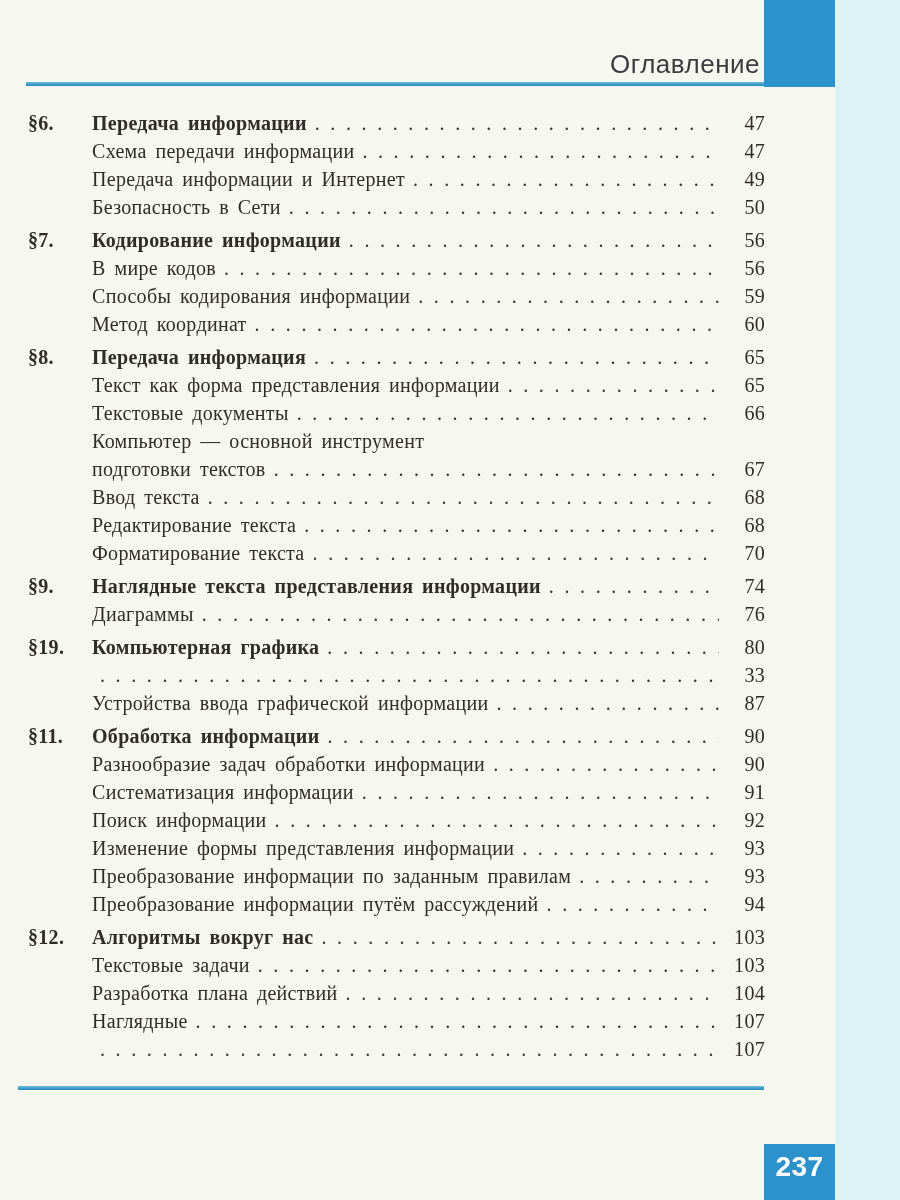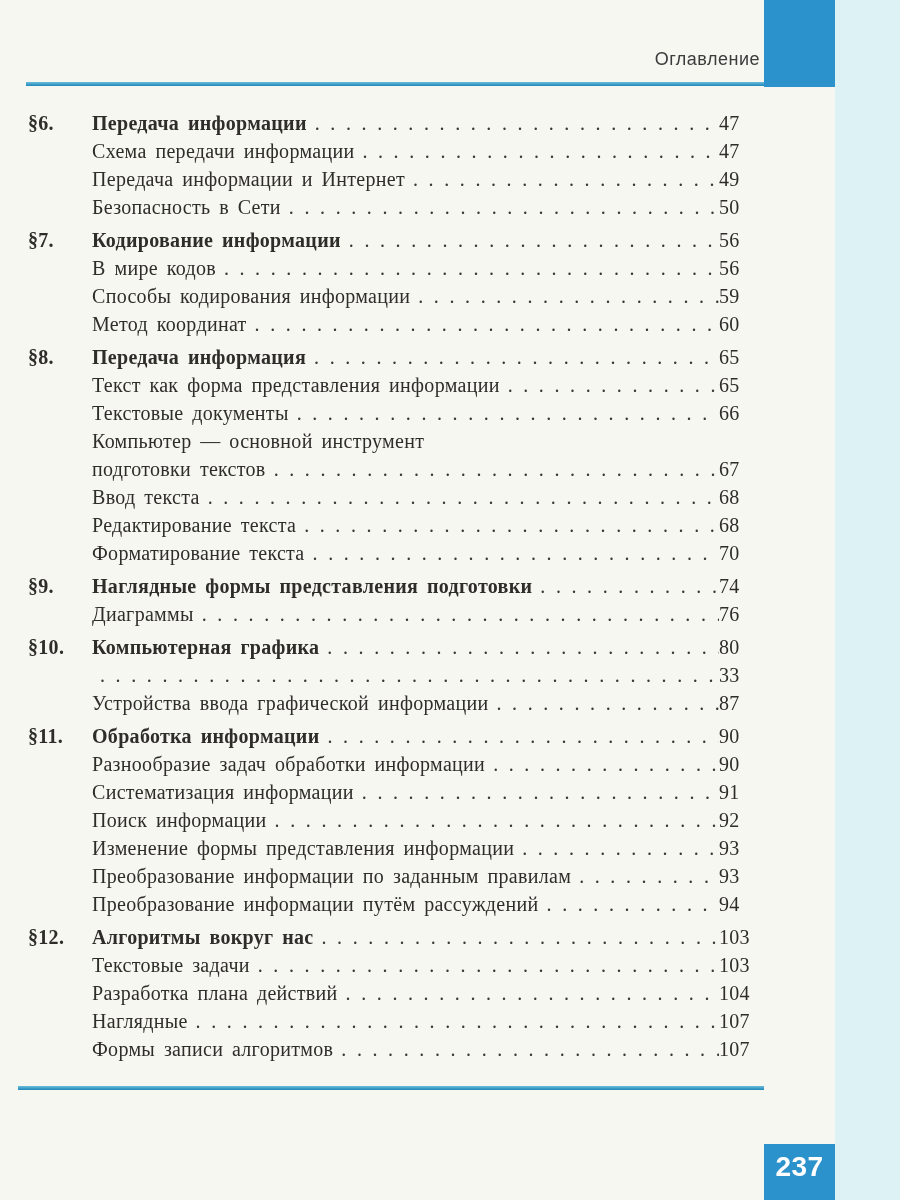--- a/index.html
+++ b/index.html
@@ -25,21 +25,21 @@
   .edge-strip {
     position: absolute; top: 0; right: 0;
     width: 65px; height: 1200px;
     background: var(--page-edge-tint);
   }
 
   
   .page-title {
     position: absolute; top: 49px; right: 140px;
     font-family: "Liberation Sans", "DejaVu Sans", sans-serif;
-    font-size: 18px; font-weight: 400; letter-spacing: .5px;
+    font-size: 26px; font-weight: 400; letter-spacing: .5px;
     color: #3c3c3c;
   }
   .top-rule {
     position: absolute; left: 26px; top: 82px;
     width: 738px; height: 4px;
     background: linear-gradient(to bottom, #6cbcdb, #1f86ba);
   }
   .top-corner-tab {
     position: absolute; left: 764px; top: 0;
     width: 71px; height: 87px;
@@ -94,21 +94,21 @@
     text-align: right;
     font-weight: 400;
     word-spacing: 5px;
     padding: 0 6px 0 8px;
     color: #3a3936;
   }
   .dots::after {
     content: ". . . . . . . . . . . . . . . . . . . . . . . . . . . . . . . . . . . . . . . . . . . . . . . . . . . . . . . . . . . . . . . . . . . .";
   }
   .toc-row.noleader .dots::after { content: ""; }
-  .page { flex: 0 0 46px; }
+  .page { flex: 0 0 46px; text-align: right; }
 </style>
 </head>
 <body>
 
 <div class="edge-strip"></div>
 
 <div class="page-title">Оглавление</div>
 <div class="top-rule"></div>
 <div class="top-corner-tab"></div>
 
@@ -204,32 +204,32 @@
     <span class="page">68</span>
   </div>
     <div class="toc-row sub">
     <span class="num"></span>
     <span class="title">Форматирование текста</span>
     <span class="dots"></span>
     <span class="page">70</span>
   </div>
     <div class="toc-row section">
     <span class="num">§9.</span>
-    <span class="title">Наглядные формы представления подготовки</span>
+    <span class="title">Наглядные текста представления информации</span>
     <span class="dots"></span>
     <span class="page">74</span>
   </div>
     <div class="toc-row sub">
     <span class="num"></span>
     <span class="title">Диаграммы</span>
     <span class="dots"></span>
     <span class="page">76</span>
   </div>
     <div class="toc-row section">
-    <span class="num">§10.</span>
+    <span class="num">§19.</span>
     <span class="title">Компьютерная графика</span>
     <span class="dots"></span>
     <span class="page">80</span>
   </div>
     <div class="toc-row sub">
     <span class="num"></span>
     <span class="dots"></span>
     <span class="page">33</span>
   </div>
     <div class="toc-row sub">
@@ -299,21 +299,20 @@
     <span class="page">104</span>
   </div>
     <div class="toc-row sub">
     <span class="num"></span>
     <span class="title">Наглядные</span>
     <span class="dots"></span>
     <span class="page">107</span>
   </div>
     <div class="toc-row sub">
     <span class="num"></span>
-    <span class="title">Формы записи алгоритмов</span>
     <span class="dots"></span>
     <span class="page">107</span>
   </div>
   </div>
 
 <div class="bottom-rule"></div>
 <div class="page-number-tab">
   <span class="folio">237</span>
 </div>
 

